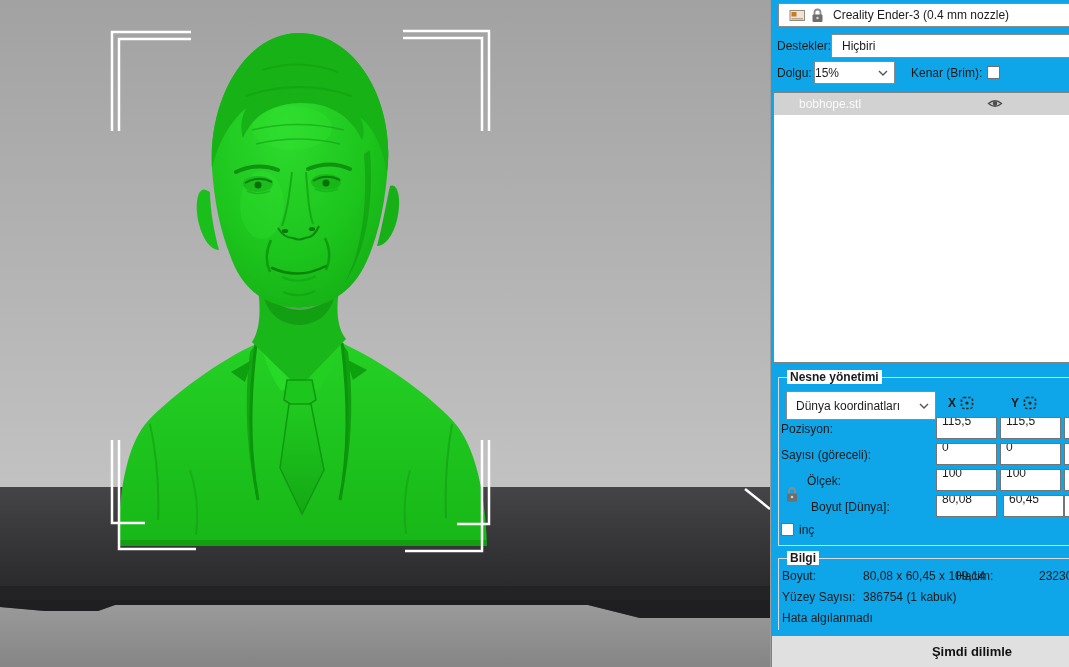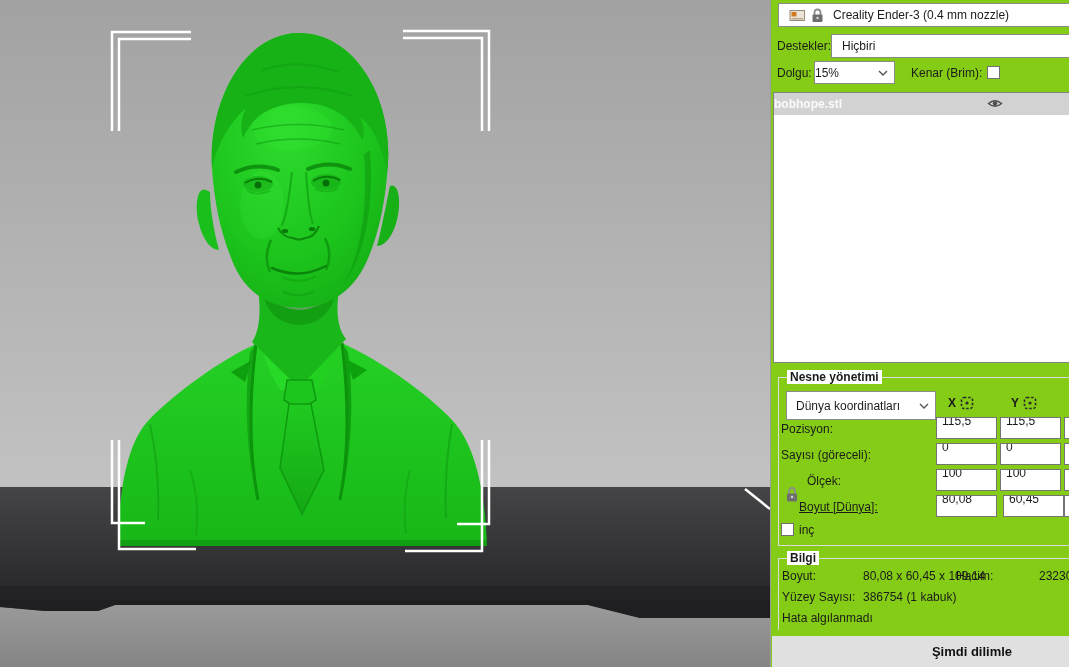--- a/index.html
+++ b/index.html
@@ -5,21 +5,21 @@
   html,body{margin:0;padding:0;}
   body{
     width:1069px;height:667px;overflow:hidden;position:relative;
     font-family:"Liberation Sans","DejaVu Sans",sans-serif;
     font-size:12px;color:#1b1b1b;background:#fff;
   }
   
   .viewport{position:absolute;left:0;top:0;width:770px;height:667px;overflow:hidden;}
   .viewport svg{display:block;}
   
-  .panel{position:absolute;left:770px;top:0;width:299px;height:667px;background:#84cc16;border-left:1px solid #9c9c9c;box-sizing:border-box;}
+  .panel{position:absolute;left:770px;top:0;width:299px;height:667px;background:#0ea5e9;border-left:1px solid #9c9c9c;box-sizing:border-box;}
   .panel *{box-sizing:border-box;}
   .abs{position:absolute;}
   .lbl{white-space:nowrap;}
   .combo{
     border:1px solid #8a8a8a;background:#fff;display:flex;align-items:center;
     white-space:nowrap;overflow:hidden;
   }
   .combo .chev{margin-left:auto;margin-right:6px;flex:0 0 auto;}
   .field{
     border:1px solid #747474;background:#fff;padding:0 0 15px 5px;margin:0;
@@ -193,21 +193,21 @@
       <svg width="10" height="6" viewBox="0 0 10 6">
           <path d="M1,1 L5,5 L9,1" stroke="#555" stroke-width="1.4" fill="none"></path>
         </svg>
     </span>
   </div>
   <span class="lbl abs" style="left:140px;top:66px;">Kenar (Brim):</span>
   <div class="checkbox abs" style="left:216px;top:66px;"></div>
 
   <div class="listbox abs" style="left:2px;top:92px;width:297px;height:271px;">
     <div class="list-row">
-      <span style="font-weight:bold;">bobhope.stl</span>
+      <span style="margin-left:25px;">bobhope.stl</span>
       <span class="icon abs" style="left:213px;top:4px;">
         <svg width="16" height="13" viewBox="0 0 16 13">
           <path d="M1.5,6.5 Q8,0.8 14.5,6.5 Q8,12.2 1.5,6.5 Z" stroke="#4c4c4c" stroke-width="1.4" fill="none"></path>
           <circle cx="8" cy="6.5" r="2.2" fill="#4c4c4c"></circle>
         </svg>
       </span>
     </div>
   </div>
 
   <div class="groupbox abs" style="left:7px;top:377px;width:292px;height:169px;"></div>
@@ -245,21 +245,21 @@
   <span class="lbl abs" style="left:10px;top:448px;">Sayısı (göreceli):</span>
   <input class="field abs" style="left: 165px; top: 443px;" value="0">
   <input class="field abs" style="left: 229px; top: 443px;" value="0">
   <div class="field abs" style="left:293px;top:443px;width:20px;color:#e07b00;">0</div>
 
   <span class="lbl abs" style="left:36px;top:474px;text-align:right;">Ölçek:</span>
   <input class="field abs" style="left: 165px; top: 469px;" value="100">
   <input class="field abs" style="left: 229px; top: 469px;" value="100">
   <div class="field abs" style="left:293px;top:469px;width:20px;"></div>
 
-  <span class="lbl abs" style="left:28px;top:500px;text-decoration:underline;">Boyut [Dünya]:</span>
+  <span class="lbl abs" style="left:40px;top:500px;">Boyut [Dünya]:</span>
   <input class="field abs" style="left: 165px; top: 495px;" value="80,08">
   <input class="field abs" style="left: 232px; top: 495px;" value="60,45">
   <div class="field abs" style="left:293px;top:495px;width:20px;"></div>
 
   <span class="icon abs" style="left:14px;top:486px;">
     <svg width="14" height="17" viewBox="0 0 14 17">
       <path d="M4,8 V5 a3,3 0 0 1 6,0 V8" stroke="#8d8d8d" stroke-width="1.8" fill="none"></path>
       <rect x="2" y="7.5" width="10" height="8" rx="1" fill="#6e6e6e"></rect>
       <circle cx="7" cy="11" r="1.3" fill="#cfcfcf"></circle>
     </svg>

